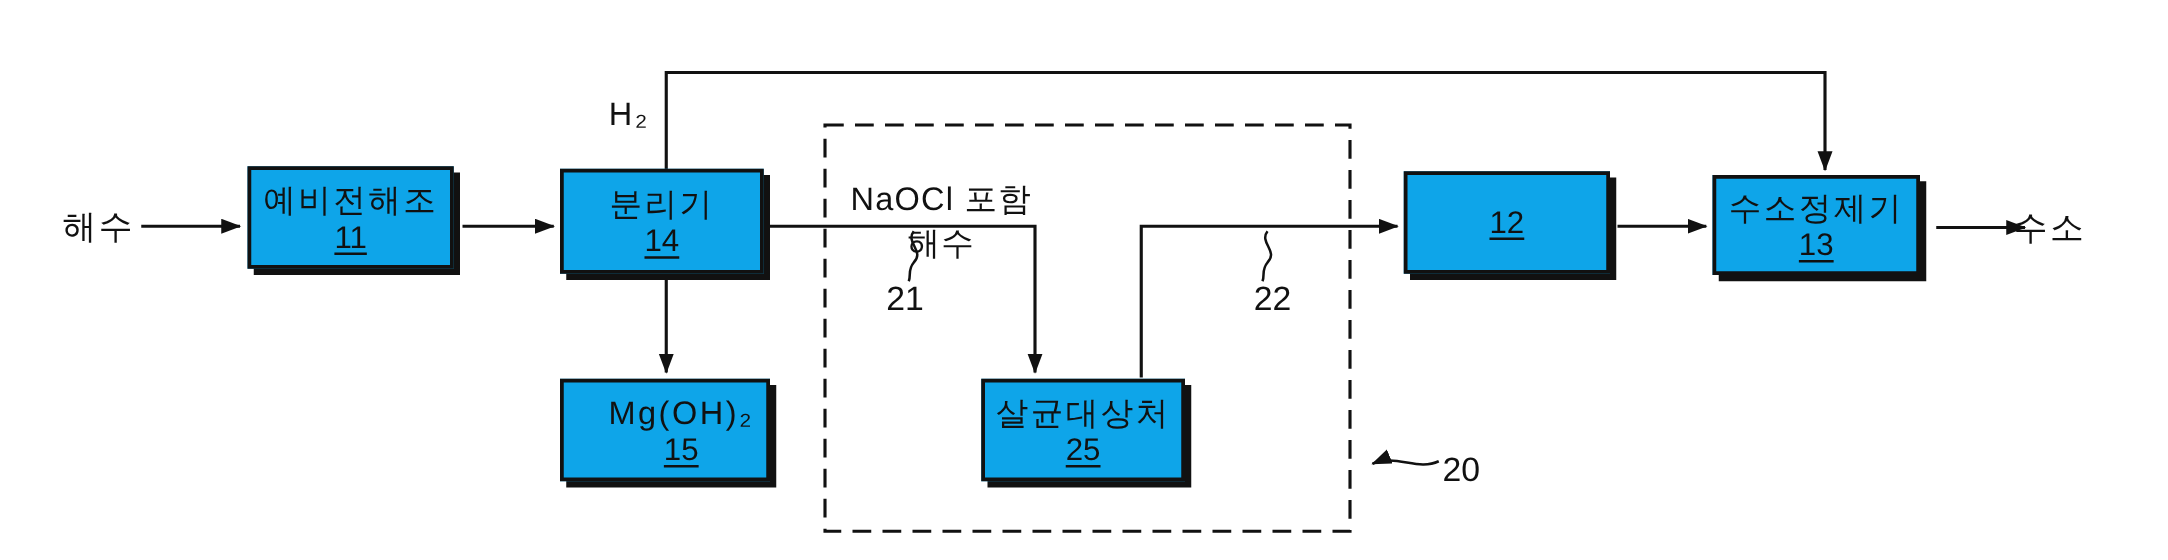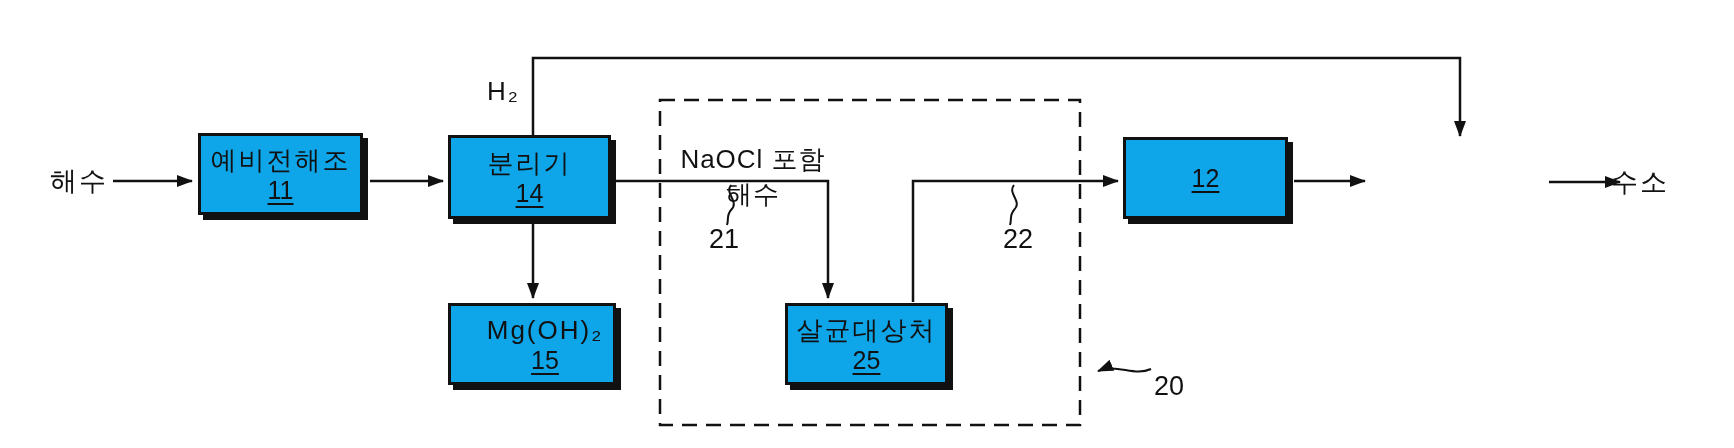--- a/index.html
+++ b/index.html
@@ -86,21 +86,21 @@
 
   <div class="flabel center" style="left:1556px;top:167px;width:72px;margin-left:48px;">수소</div>
 
   <div class="naocl">
     <div>NaOCl 포함</div>
     <div>해수</div>
   </div>
 
   <div class="flabel refnum center" style="left:700px;top:224px;width:48px;">21</div>
   <div class="flabel refnum center" style="left:994px;top:224px;width:48px;">22</div>
-  <div class="flabel refnum" style="left:1154px;top:361px;margin-top:10px;">20</div>
+  <div class="flabel refnum" style="left:1154px;top:361px;">20</div>
 
   <div class="pbox" style="left:198px;top:133px;width:165px;height:82px;">
     <div class="blabel">예비전해조</div>
     <div class="bref">11</div>
   </div>
 
   <div class="pbox" style="left:448px;top:135px;width:163px;height:84px;text-align:right;">
     <div class="blabel">분리기</div>
     <div class="bref">14</div>
   </div>
@@ -112,14 +112,18 @@
 
   <div class="pbox" style="left:785px;top:303px;width:163px;height:82px;">
     <div class="blabel">살균대상처</div>
     <div class="bref">25</div>
   </div>
 
   <div class="pbox" style="left:1123px;top:137px;width:165px;height:82px;">
     <div class="bref">12</div>
   </div>
 
+  <div class="pbox" style="left:1370px;top:140px;width:166px;height:80px;">
+    <div class="blabel">수소정제기</div>
+    <div class="bref">13</div>
+  </div>
 
 </div>
 
 </body></html>

